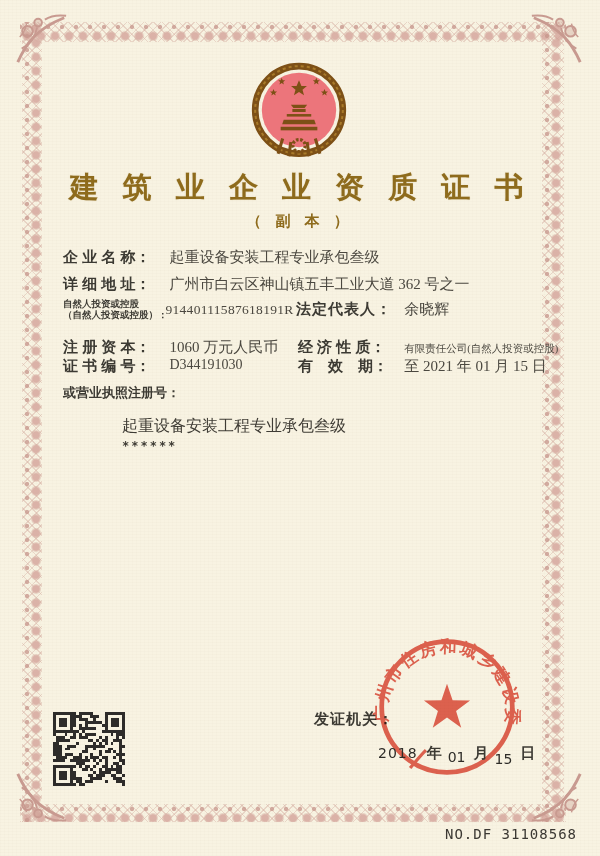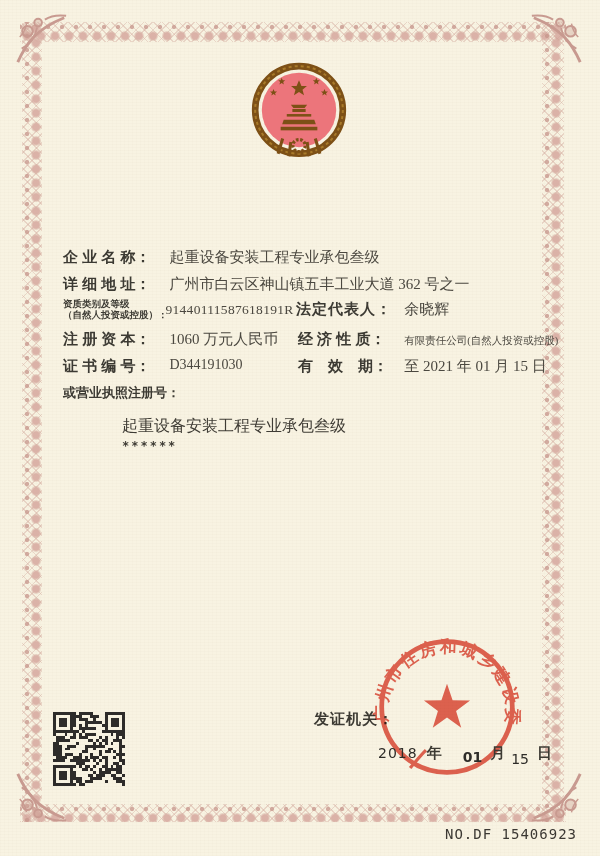--- a/index.html
+++ b/index.html
@@ -69,21 +69,21 @@
   .qr{position:absolute;left:53px;top:712px;width:72px;height:74px;
       display:grid;grid-template-columns:repeat(25,1fr);grid-auto-rows:1fr;}
   .qr i{background:#2e2c2a;}
   .authority{position:absolute;left:314px;top:710px;font-size:15px;font-weight:bold;color:#3c3a33;letter-spacing:1px;}
   .seal{position:absolute;left:368px;top:628px;width:158px;height:158px;opacity:.82;mix-blend-mode:multiply;}
   .issue-date{position:absolute;left:378px;top:744px;font-size:15px;color:#2e2c28;white-space:nowrap;}
   .issue-date .num{font-family:"DejaVu Sans","Liberation Sans",sans-serif;font-size:14px;display:inline-block;}
   .issue-date .unit{font-weight:bold;color:#3c3a33;display:inline-block;}
   .d-y{letter-spacing:1px;}
   .d-yu{margin-left:9px;}
-  .d-m{margin-left:21px;position:relative;top:4px;font-weight:bold;}
+  .d-m{margin-left:6px;position:relative;top:4px;}
   .d-mu{margin-left:8px;}
   .d-d{margin-left:6px;position:relative;top:6px;}
   .d-du{margin-left:8px;}
   .ministry{position:absolute;left:322px;top:770px;width:216px;text-align:center;
             font-size:13px;font-weight:bold;color:#4a4336;letter-spacing:.5px;}
   
   .footer-left{position:absolute;left:38px;top:829px;font-size:11px;font-weight:bold;color:#4a4336;white-space:nowrap;}
   .footer-left .url{font-weight:normal;font-family:"Liberation Serif","DejaVu Serif",serif;font-size:11.5px;}
   .serial{position:absolute;left:445px;top:826px;font-family:"DejaVu Sans Mono","Liberation Mono",monospace;
           font-size:14px;color:#3b3833;letter-spacing:1px;}
@@ -157,41 +157,43 @@
       <rect x="40" y="51" width="24" height="2.5"></rect>
       <path d="M37 56.5 h30 l1.5 4.5 h-33 z"></path>
       <rect x="34" y="63.5" width="36" height="3.5"></rect>
     </g>
     <g fill="none" stroke="#7d5016">
       <circle cx="52" cy="82" r="6" stroke-width="3.2" stroke-dasharray="2.5 1.6"></circle>
       <path d="M36 75 l-4.5 15 M44 78.5 l-2 14 M60 78.5 l2 14 M68 75 l4.5 15" stroke-width="3"></path>
     </g>
   </svg>
 
+  <div class="title">建 筑 业 企 业 资 质 证 书</div>
+  <div class="subtitle">（ 副 本 ）</div>
 
   <div class="fields">
 
     <div class="frow" style="top:2px">
       <span class="lbl lbl-w">企 业 名 称：</span>
       <span class="val">起重设备安装工程专业承包叁级</span>
     </div>
 
     <div class="frow" style="top:29px">
       <span class="lbl lbl-w">详 细 地 址：</span>
       <span class="val">广州市白云区神山镇五丰工业大道 362 号之一</span>
     </div>
 
     <div class="frow" style="top:54px">
-      <span class="small-lbl"><span>资质类别及等级</span><br><span>（自然人投资或控股）：</span></span>
+      <span class="small-lbl"><span>自然人投资或控股</span><br><span>（自然人投资或控股）：</span></span>
       <span class="code-val">91440111587618191R</span>
       <span class="lbl2" style="width:104px;letter-spacing:1px">法定代表人：</span>
       <span class="val">余晓辉</span>
     </div>
 
-    <div class="frow" style="top:84px">
+    <div class="frow" style="top:92px">
       <span class="lbl lbl-w">注 册 资 本：</span>
       <span class="val val-w">1060 万元人民币</span>
       <span class="lbl2" style="width:102px">经 济 性 质：</span>
       <span class="econ-val">有限责任公司(自然人投资或控股)</span>
     </div>
 
     <div class="frow" style="top:111px">
       <span class="lbl lbl-w">证 书 编 号：</span>
       <span class="val val-w" style="font-size:14px">D344191030</span>
       <span class="lbl2" style="width:102px">有　效　期：</span>
@@ -552,15 +554,15 @@
     </text>
     <polygon fill="#dd4433" points="75,53 80.3,68.7 96.9,68.9 83.6,78.8 88.5,94.6 75,85 61.5,94.6 66.4,78.8 53.1,68.9 69.7,68.7"></polygon>
     <path d="M40 133 C45 127 50 121 55 116" fill="none" stroke="#dd4433" stroke-width="3"></path>
   </svg>
 
   <div class="issue-date">
     <span class="num d-y">2018</span><span class="unit d-yu">年</span><span class="num d-m">01</span><span class="unit d-mu">月</span><span class="num d-d">15</span><span class="unit d-du">日</span>
   </div>
 
 
-  <div class="serial">NO.DF 15406923</div>
+  <div class="serial">NO.DF 31108568</div>
 
 </div>
 
 </body></html>

